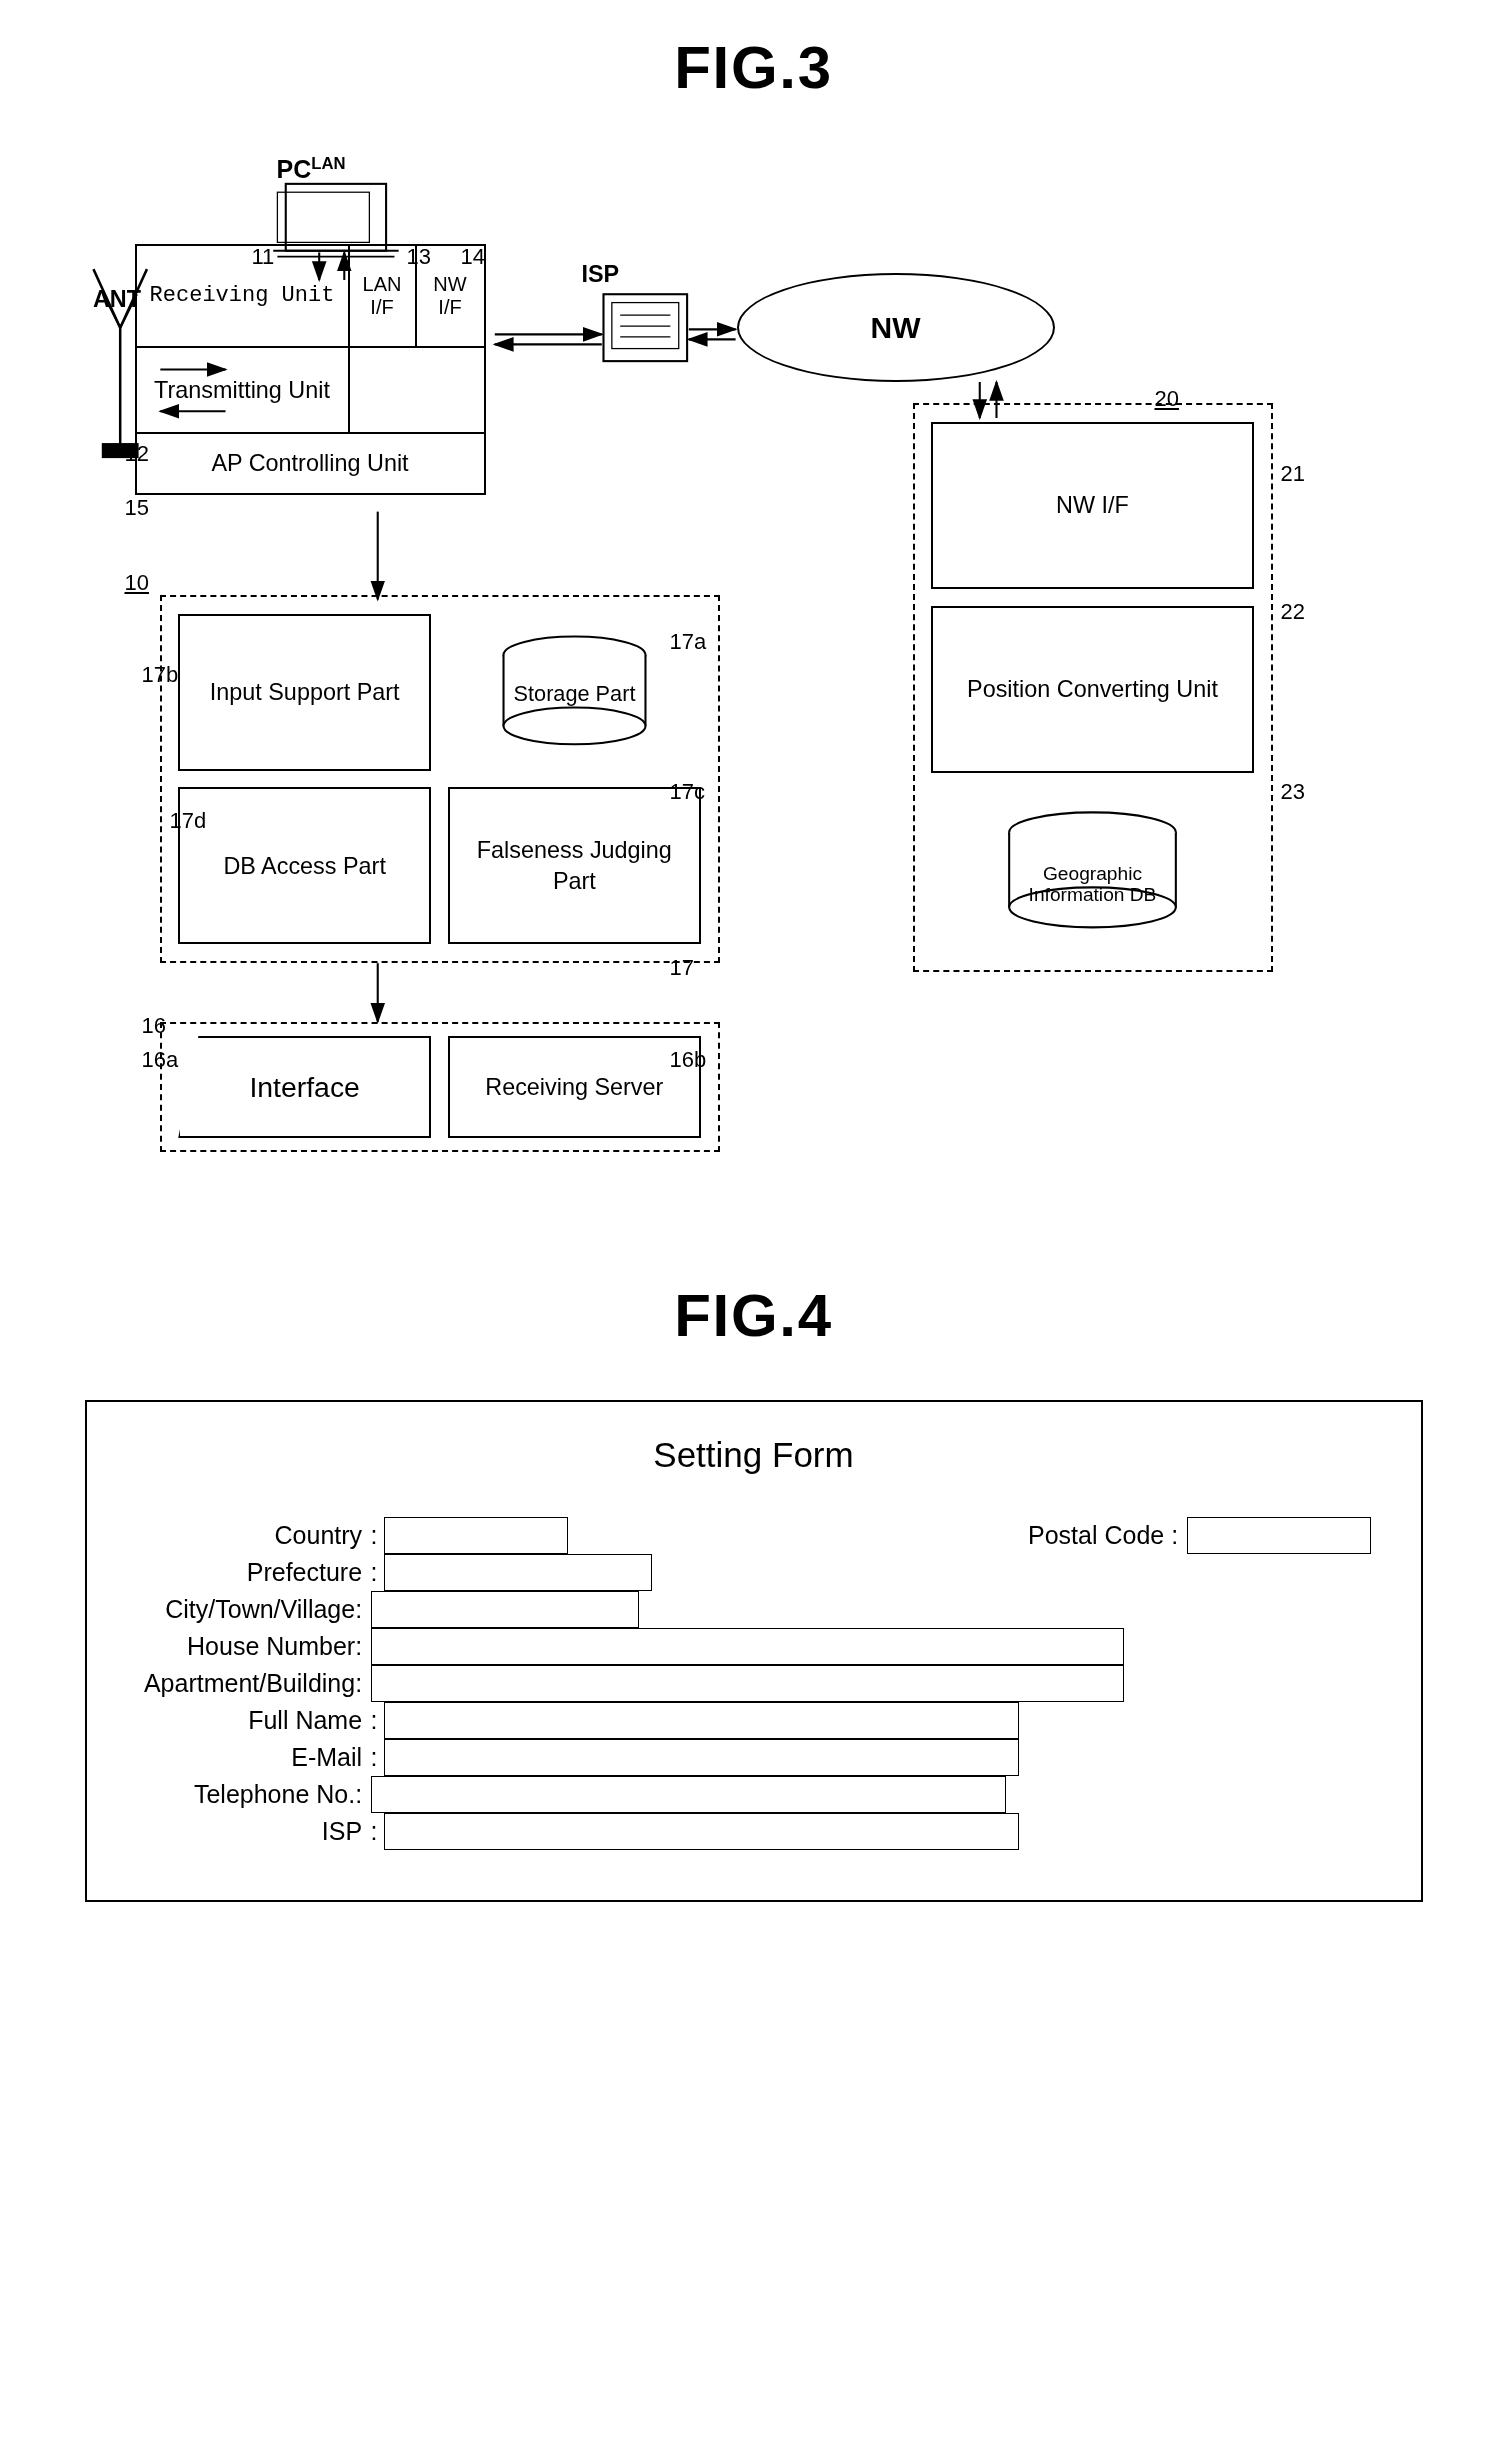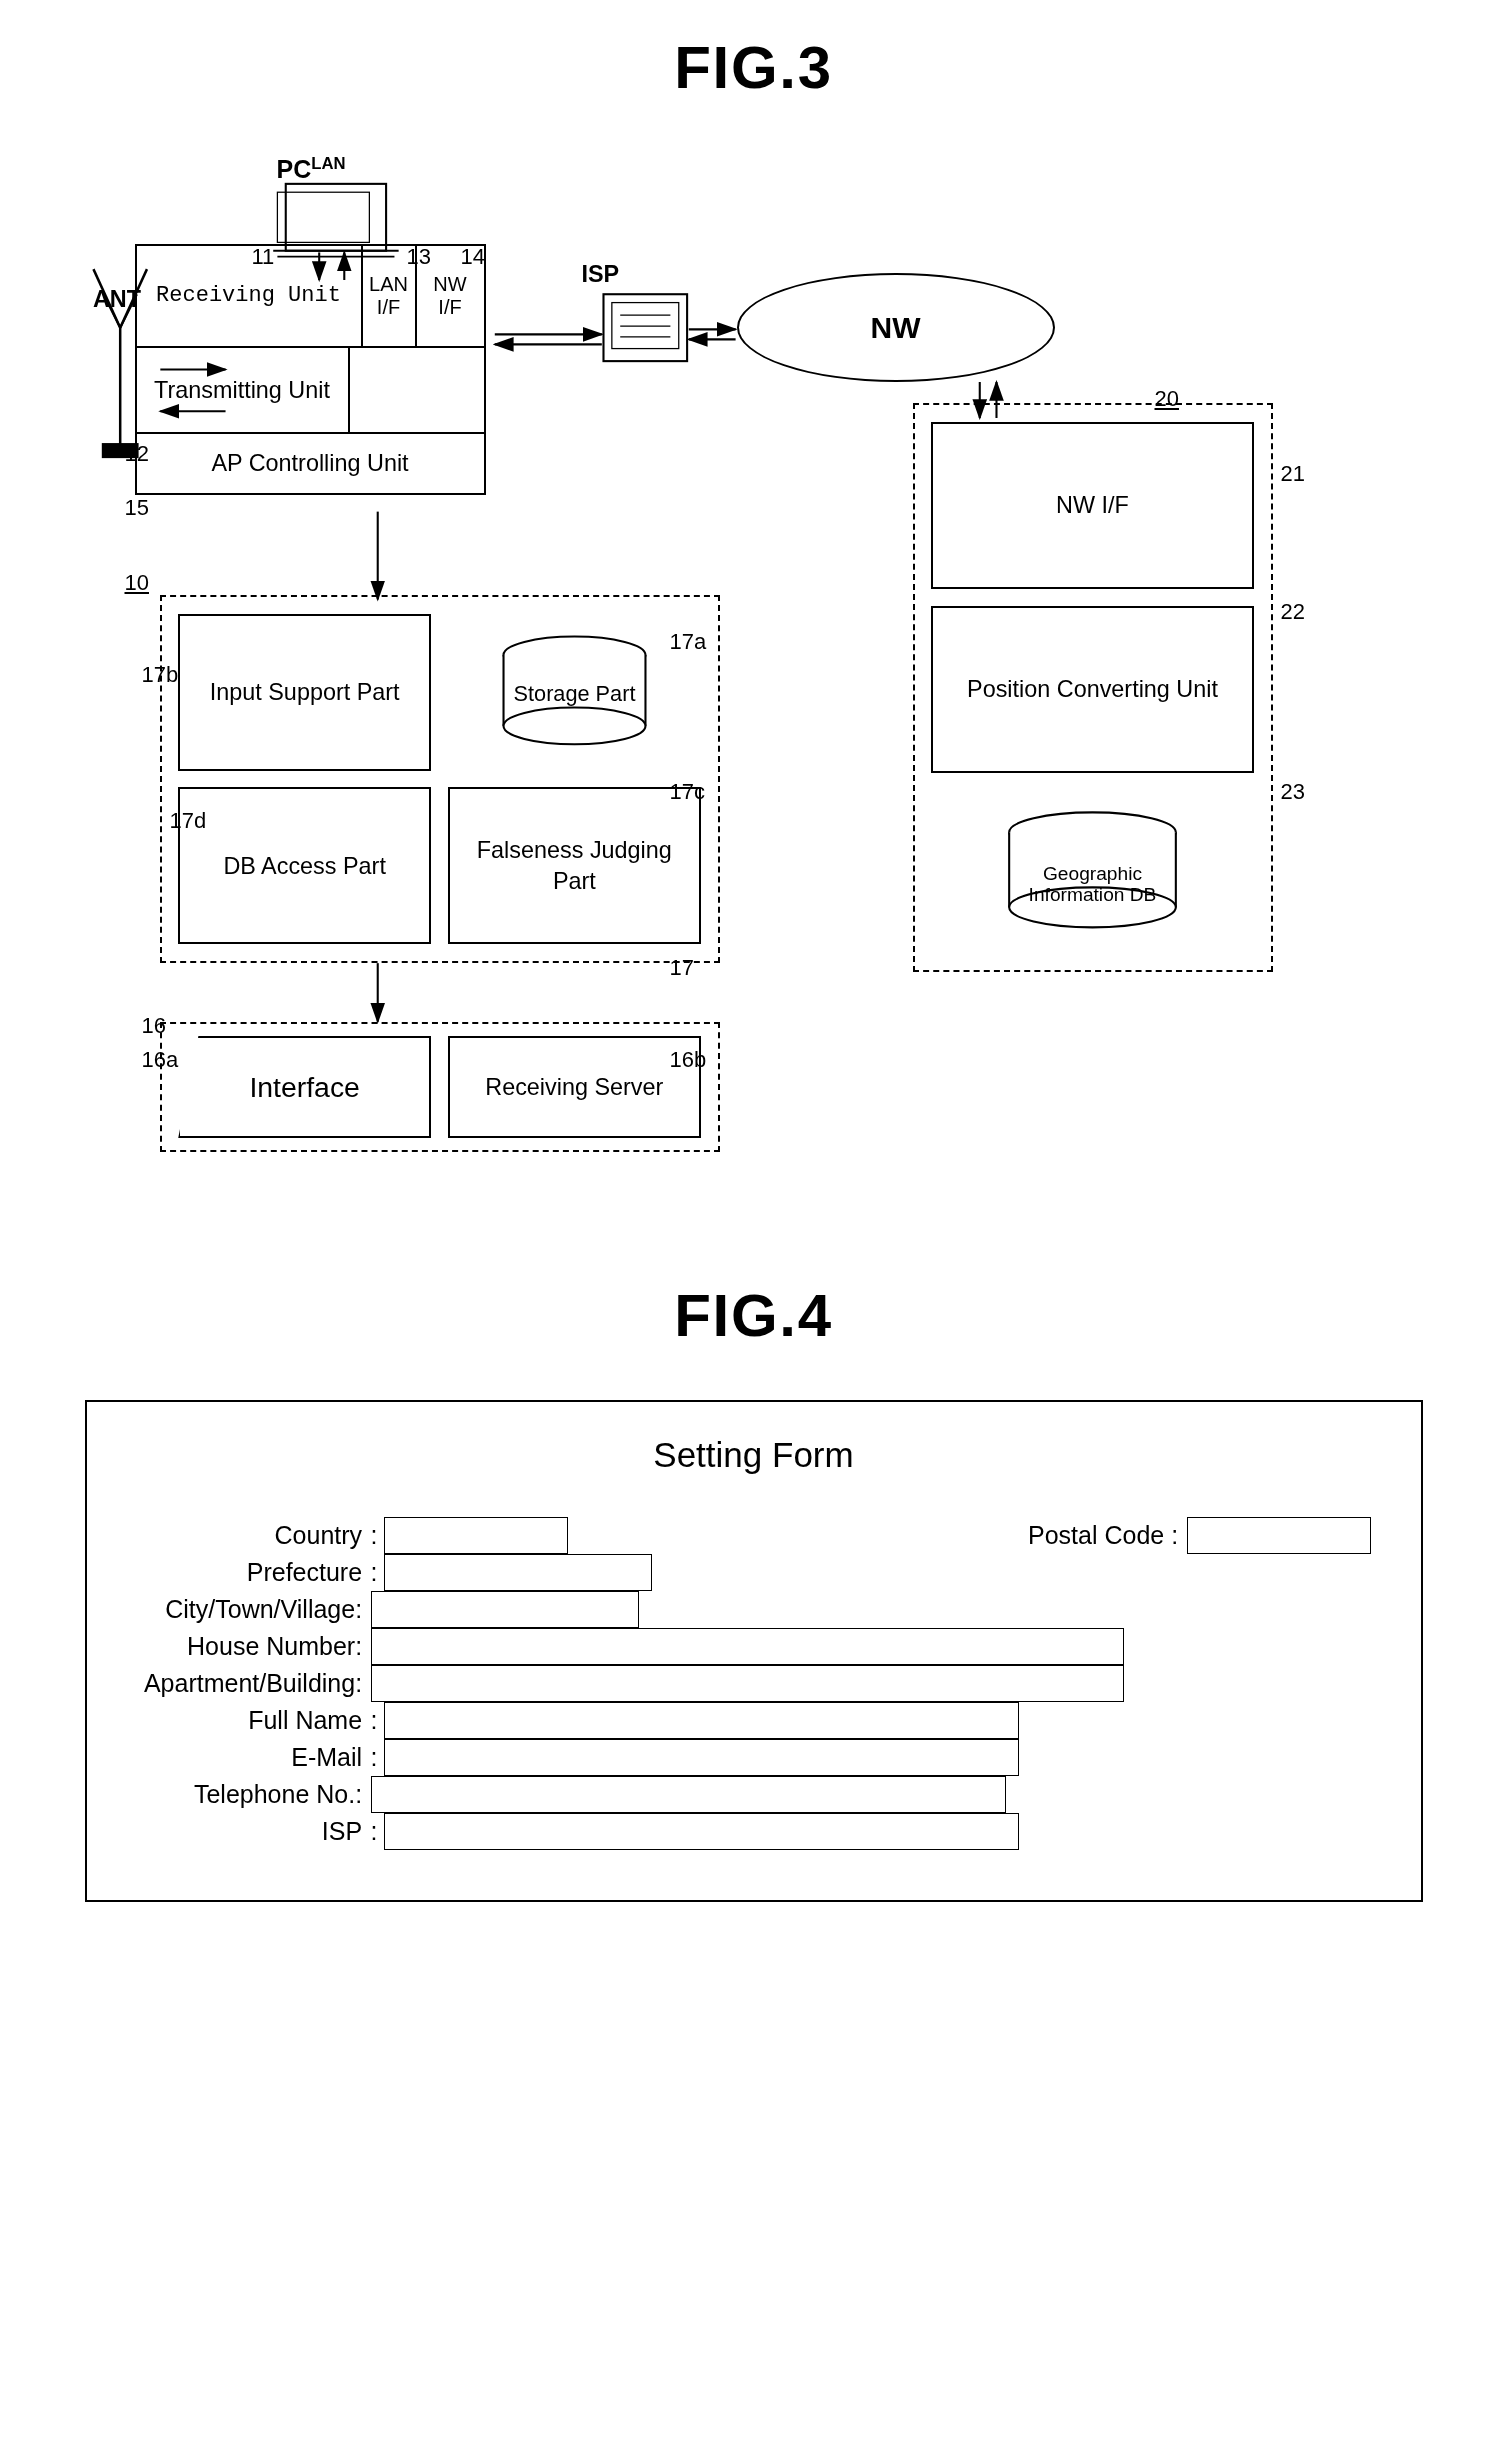--- a/index.html
+++ b/index.html
@@ -47,21 +47,21 @@
       padding: 8.4px 11.7px;
       font-size: 22px;
       line-height: 1.3;
       min-height: 100px;
       display: flex;
       align-items: center;
       justify-content: center;
       font-family: Liberation Mono, monospace;
     }
     .lan-if {
-      width: 54px;
+      width: 67px;
       border-right: 2.5px solid #000;
       padding: 5px 3.3px;
       font-size: 20px;
       text-align: center;
       display: flex;
       align-items: center;
       justify-content: center;
     }
     .nw-if-top {
       width: 67px;

